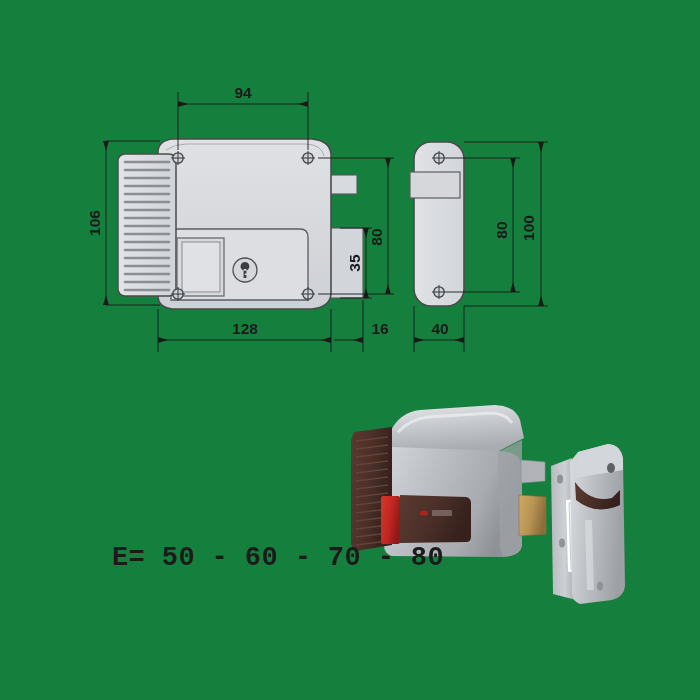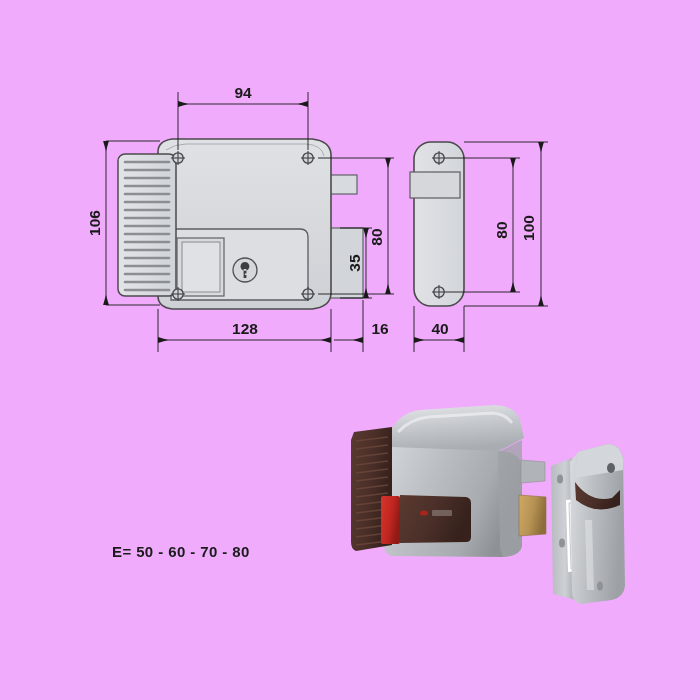--- a/index.html
+++ b/index.html
@@ -12,35 +12,35 @@
     height: 700px;
     overflow: hidden;
     font-family: "Liberation Sans", sans-serif;
     position: relative;
   }
   #sheet {
     position: absolute;
     inset: 0;
     width: 700px;
     height: 700px;
-    background: #f0abfc;
+    background: #15803d;
   }
   .layer {
     position: absolute;
     left: 0;
     top: 0;
     width: 700px;
     height: 700px;
   }
   .spec-caption {
     position: absolute;
     left: 112px;
     top: 543px;
-    font-family: Liberation Sans, sans-serif;
-    font-size: 15px;
+    font-family: Liberation Mono, monospace;
+    font-size: 27px;
     font-weight: 600;
     letter-spacing: 0.4px;
     color: #1b1b1b;
     white-space: nowrap;
   }
   svg { display: block; }
   text {
     font-family: "Liberation Sans", sans-serif;
     fill: #1a1a1a;
   }

